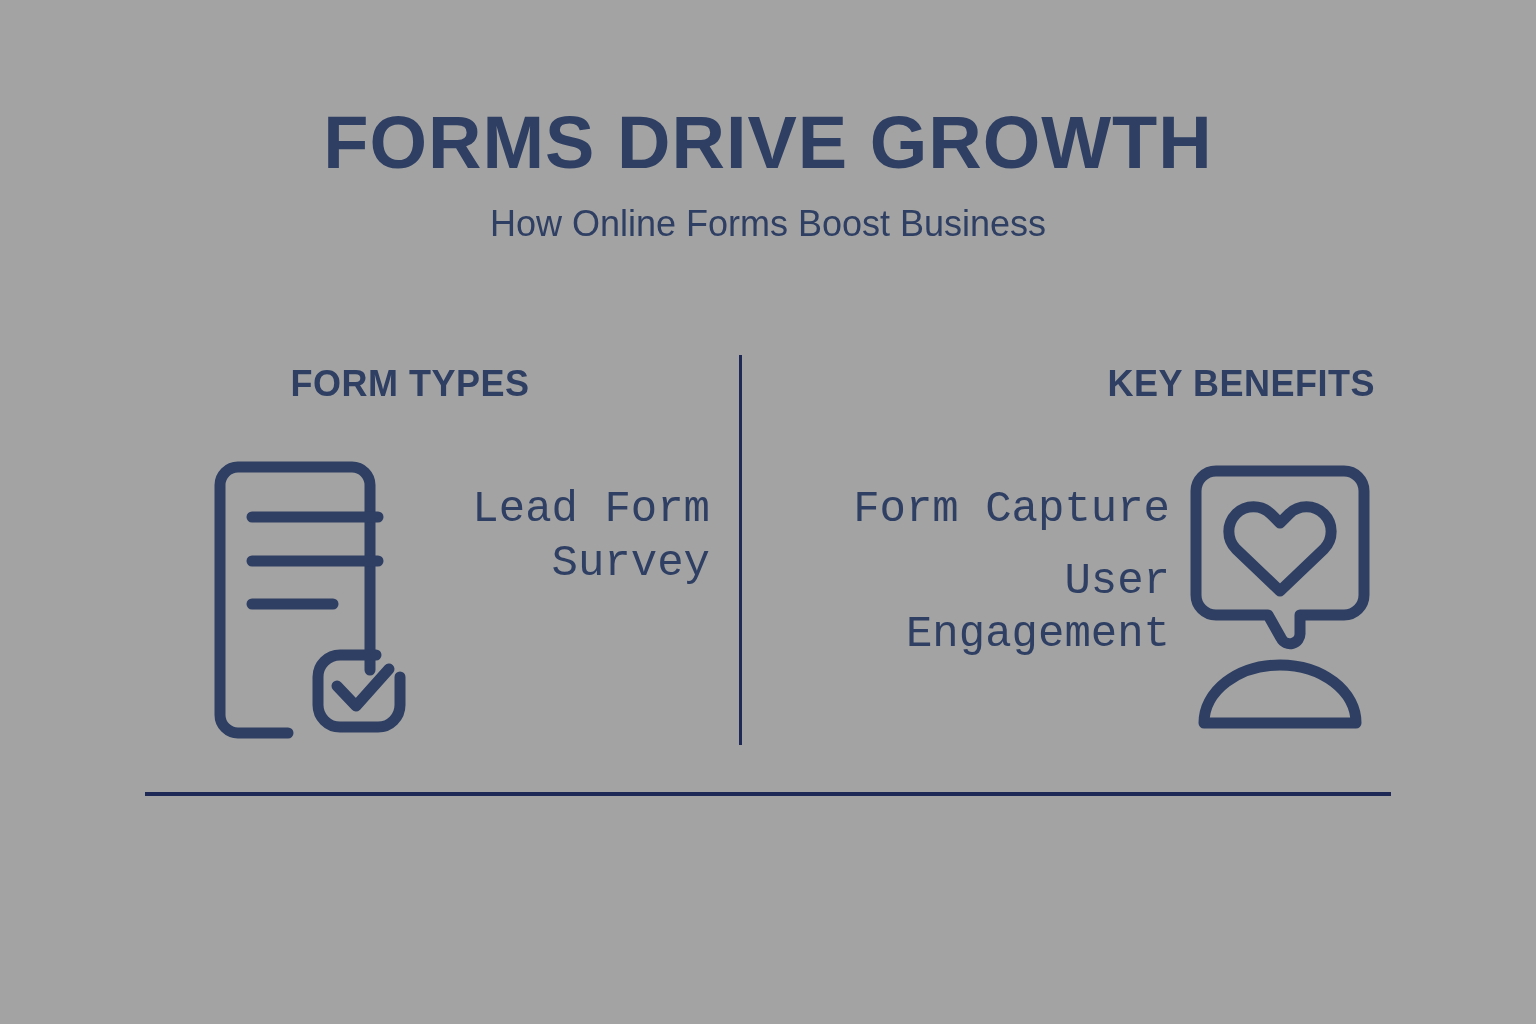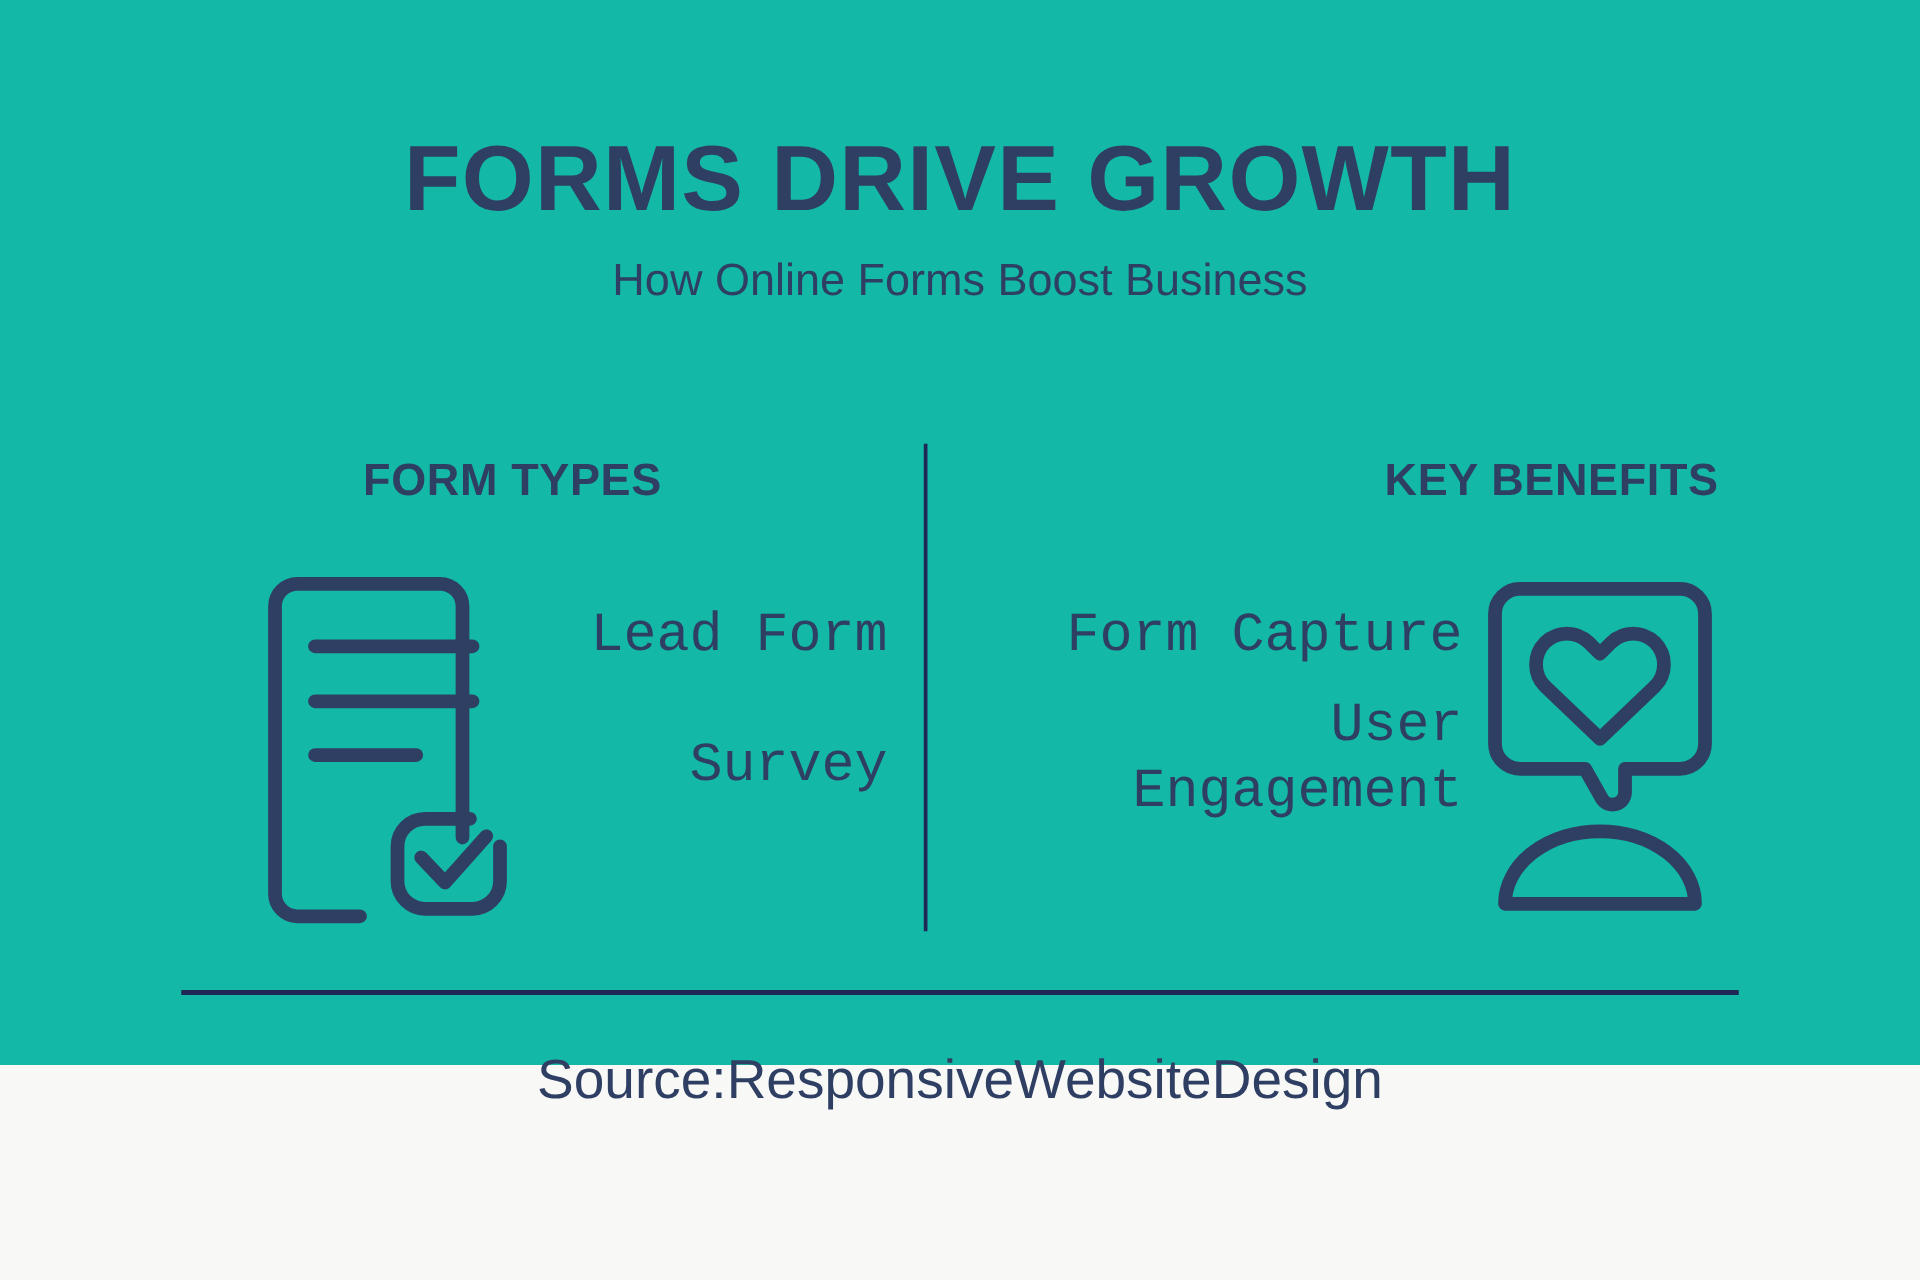--- a/index.html
+++ b/index.html
@@ -11,22 +11,22 @@
     width: 1536px;
     height: 1024px;
     background: #f8f8f7;
     font-family: "Liberation Sans", sans-serif;
     color: #2e3f63;
     overflow: hidden;
   }
   .canvas {
     position: relative;
     width: 1536px;
-    height: 852px;
-    background: #14b8a6;
+    height: 1024px;
+    background: #a3a3a3;
   }
 
   
   .title {
     position: absolute;
     left: 0;
     top: 106px;
     width: 1536px;
     text-align: center;
     font-size: 74px;
@@ -110,21 +110,21 @@
     text-align: right;
   }
 
   .item-label {
     font-size: 44px;
     font-weight: 400;
     line-height: 1.22;
     color: #2e3f63;
     font-family: Liberation Mono, monospace;
   }
-  .item-label + .item-label { margin-top: 50px; }
+  .item-label + .item-label { }
   .col-right .item-label + .item-label { margin-top: 18px; }
 
   
   .h-rule {
     position: absolute;
     left: 145px;
     top: 792px;
     width: 1246px;
     height: 4px;
     background: #1e2a55;
@@ -195,15 +195,14 @@
 
         <path d="M90 126 L46 84 a25 25 0 0 1 0 -35 a25 25 0 0 1 35 0 L90 58 L99 49
                  a25 25 0 0 1 35 0 a25 25 0 0 1 0 35 Z"></path>
 
         <path d="M14 258 a76 58 0 0 1 152 0 Z"></path>
       </svg>
     </div>
   </div>
 
   <div class="h-rule"></div>
-  <div class="source">Source:ResponsiveWebsiteDesign</div>
 
 </div>
 
 </body></html>

